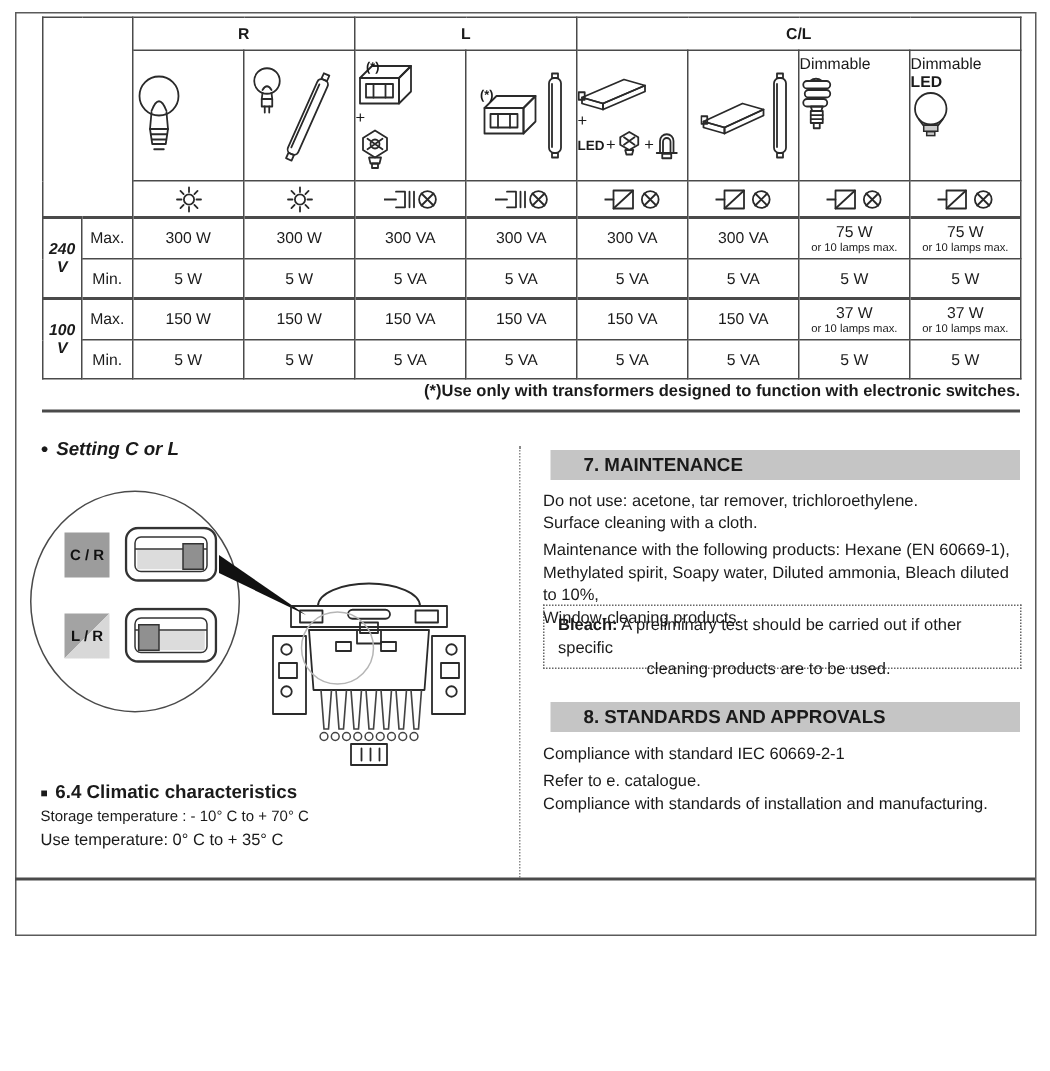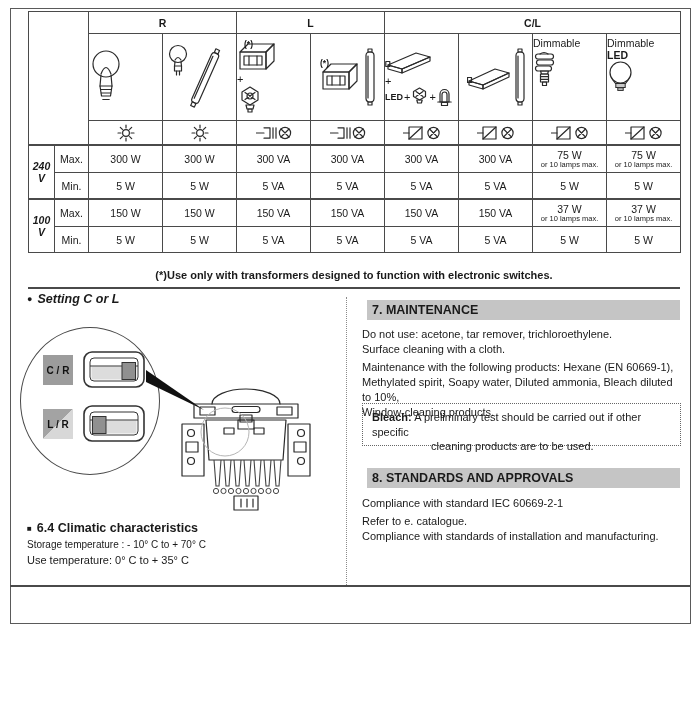--- a/index.html
+++ b/index.html
@@ -24,40 +24,40 @@
   td.lcell{font-size:10.5px;}
   .suffix{font-size:7.5px;line-height:8px;display:block;}
   .val{display:block;line-height:11px;}
   .stack{display:flex;flex-direction:column;align-items:flex-start;justify-content:center;gap:2px;height:100%;}
   .hrow{display:flex;align-items:center;justify-content:center;gap:3px;}
   .ast{position:absolute;font-size:8.5px;font-weight:bold;}
   .plus{font-size:11px;line-height:10px;}
   .ledtxt{font-size:9px;font-weight:bold;}
   .dimm{font-size:10.5px;line-height:12px;margin-top:3px;}
   .footnote{position:absolute;left:28px;top:250px;width:652px;height:23px;line-height:23px;
-            font-weight:bold;font-size:11px;border-bottom:2px solid #4a4a4a;text-align:center;margin-top:14px;}
+            font-weight:bold;font-size:11px;border-bottom:2px solid #4a4a4a;text-align:right;}
 
   
   .set-title{position:absolute;left:27px;top:292px;font-size:12.5px;font-weight:bold;font-style:italic;
              display:flex;align-items:center;gap:5px;}
   .set-title .dot{font-size:9px;font-style:normal;}
   .circle{position:absolute;left:20px;top:327px;width:138px;height:146px;border:1.3px solid #4a4a4a;border-radius:50%;}
   .swatch{position:absolute;width:30px;height:30px;display:flex;align-items:center;justify-content:center;
           font-size:10px;font-weight:bold;color:#111;}
   .swatch.cr{left:43px;top:355px;background:#9c9c9c;}
   .swatch.lr{left:43px;top:409px;background:linear-gradient(to bottom right,#a3a3a3 49.5%,#d8d8d8 50%);}
   .swsvg{position:absolute;}
   .clim-title{position:absolute;left:27px;top:521px;font-size:12.5px;font-weight:bold;display:flex;align-items:center;gap:5px;}
   .clim-title .sq{font-size:8px;}
   .clim-l1{position:absolute;left:27px;top:539px;font-size:10px;}
   .clim-l2{position:absolute;left:27px;top:554px;font-size:11px;}
 
   
   .bar{position:absolute;left:367px;width:313px;height:20px;background:#c5c5c5;
-       font-size:12.5px;font-weight:bold;line-height:20px;padding-left:5px;box-sizing:border-box;}
+       font-size:12.5px;font-weight:bold;line-height:20px;padding-left:22px;box-sizing:border-box;}
   .rtext{position:absolute;left:362px;width:320px;font-size:11px;line-height:15px;}
   .caution{position:absolute;left:362px;top:403px;width:319px;height:43px;border:1px dotted #666;
            box-sizing:border-box;font-size:11px;line-height:14.5px;padding:6px 0 0 9px;}
   .caution .ind{margin-left:59px;}
   b{font-weight:bold;}
 
   
   .logo{position:absolute;left:584px;top:591px;width:96px;height:26px;display:flex;align-items:center;
         justify-content:flex-end;gap:5px;}
   .logo .word{font-size:19px;font-weight:bold;letter-spacing:-0.5px;color:#161616;}

